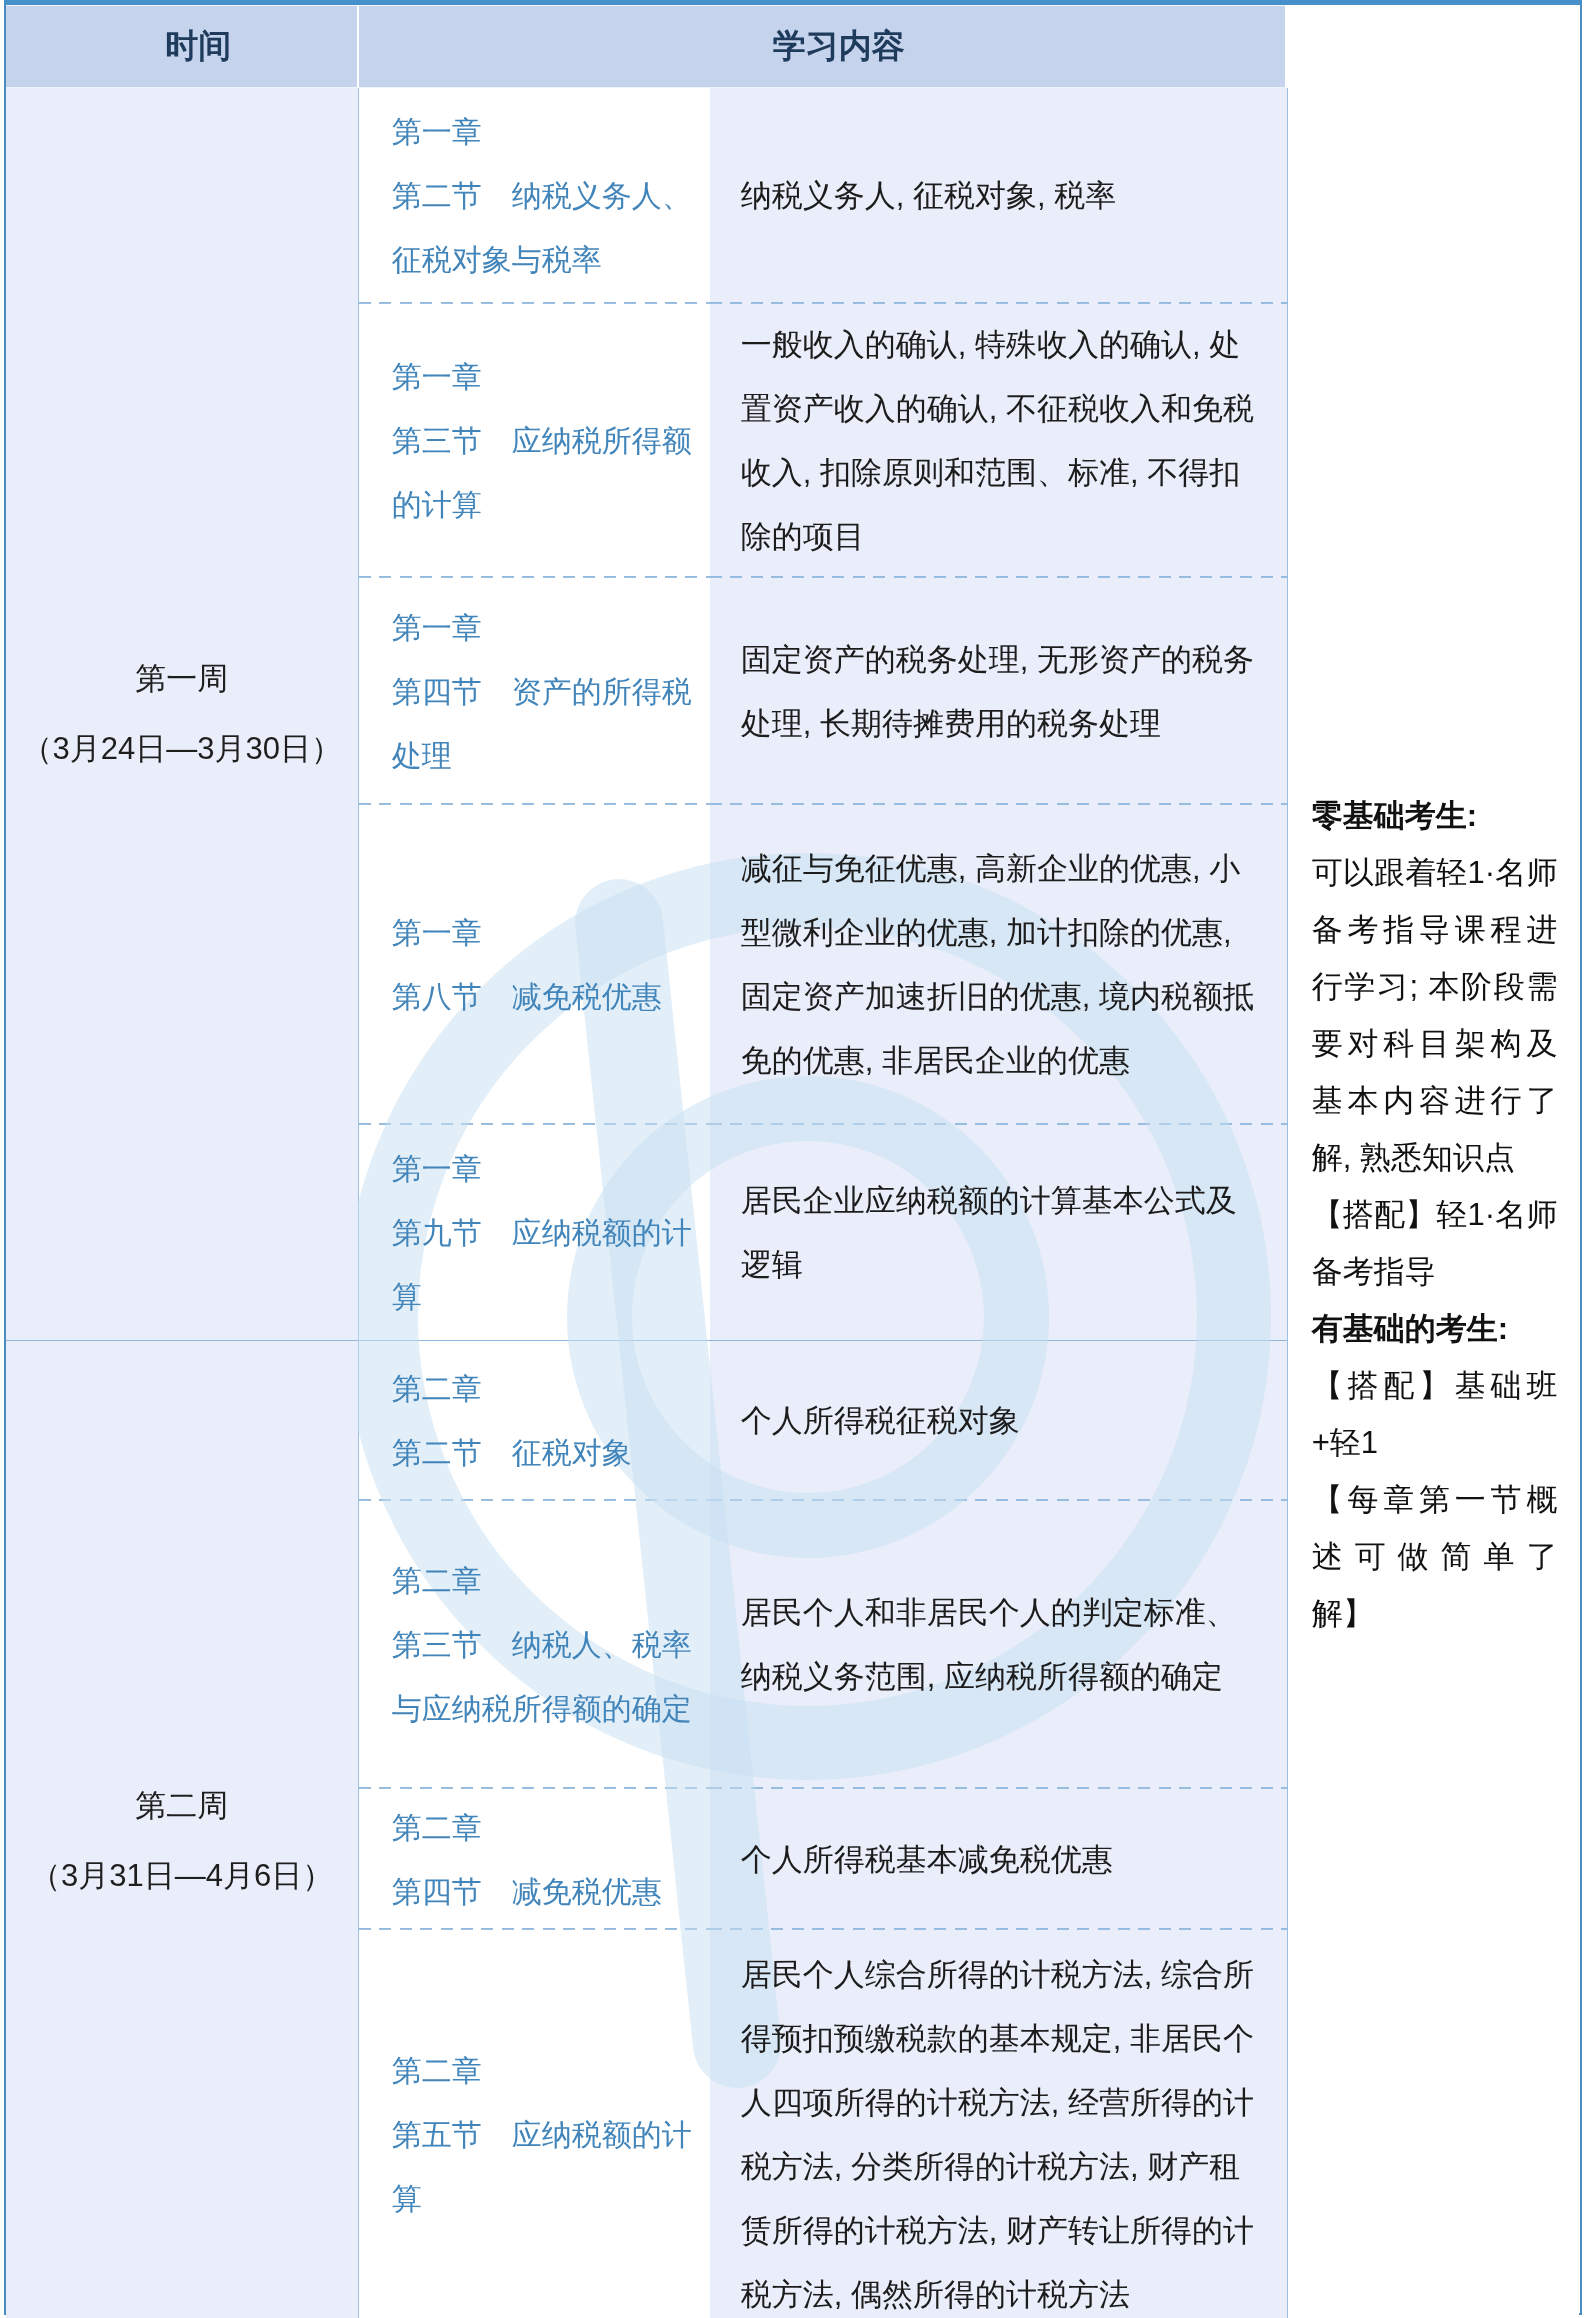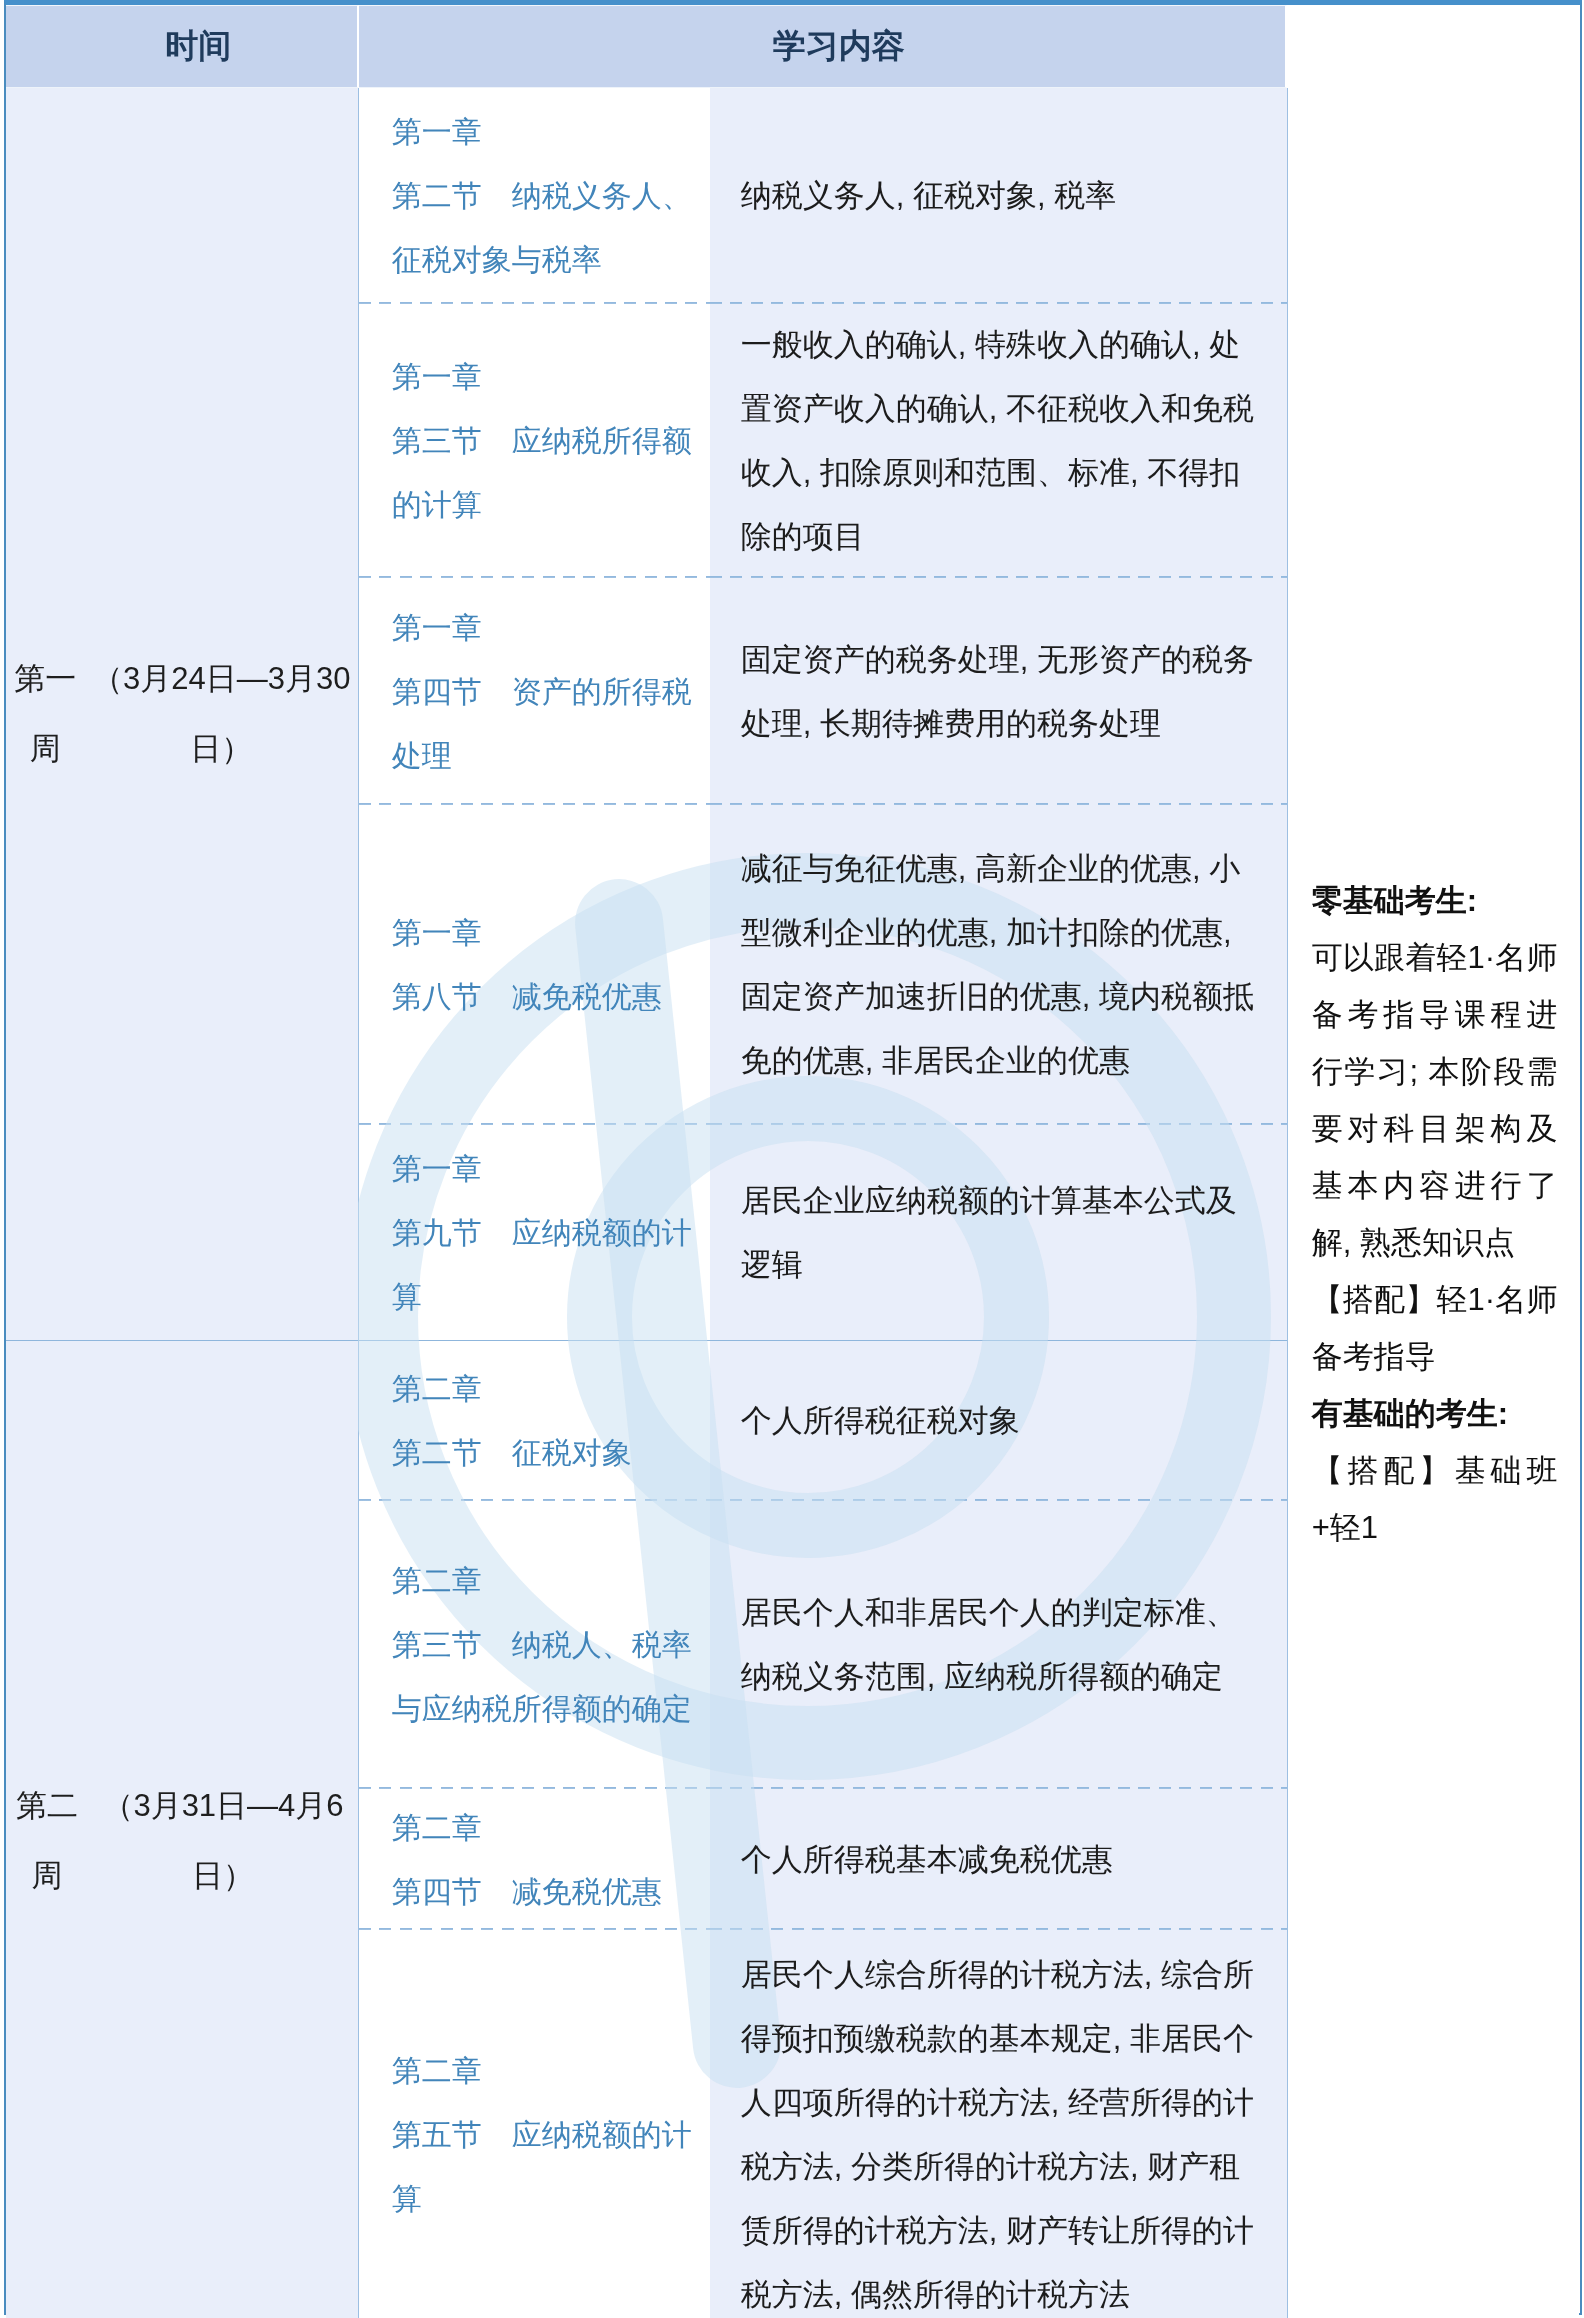--- a/index.html
+++ b/index.html
@@ -30,21 +30,21 @@
     grid-row: 1;
     padding-left: 34px;
   }
   .h-time   { grid-column: 1; border-right: 2.3px solid #ffffff; }
   .h-content{ grid-column: 2 / 4; border-right: 2.3px solid #ffffff; }
   .h-advice { grid-column: 4; }
 
   
   .week {
     grid-column: 1; background: #e9eefa;
-    display: flex; flex-direction: row; align-items: center; justify-content: center;
+    display: flex; flex-direction: column; align-items: center; justify-content: center;
     font-size: 31px; line-height: 70px; color: #1e1e1e; text-align: center;
     border-right: 1.4px solid #9dbfe2;
   }
   .w1 { grid-row: 2 / 7; border-bottom: 1.9px solid #8fb6dc; }
   .w2 { grid-row: 7 / 11; }
 
   
   .chap {
     grid-column: 2; background: #ffffff;
     display: flex; flex-direction: column; justify-content: center;
@@ -198,20 +198,21 @@
     <div class="desc r9">
       <div class="celltext">居民个人综合所得的计税方法, 综合所得预扣预缴税款的基本规定, 非居民个人四项所得的计税方法, 经营所得的计税方法, 分类所得的计税方法, 财产租赁所得的计税方法, 财产转让所得的计税方法, 偶然所得的计税方法</div>
     </div>
 
     <div class="advice">
       <p class="b celltext">零基础考生:</p>
       <p class="celltext">可以跟着轻1·名师备考指导课程进行学习; 本阶段需要对科目架构及基本内容进行了解, 熟悉知识点</p>
       <p class="celltext">【搭配】轻1·名师备考指导</p>
       <p class="b celltext">有基础的考生:</p>
       <p class="celltext">【搭配】基础班+轻1</p>
+      <p class="celltext">【每章第一节概述可做简单了解】</p>
     </div>
 
     <div class="wm">
       <div class="wm-ring-outer"></div>
       <div class="wm-ring-inner"></div>
       <div class="wm-stem"></div>
     </div>
 
   </div>
 </div>

